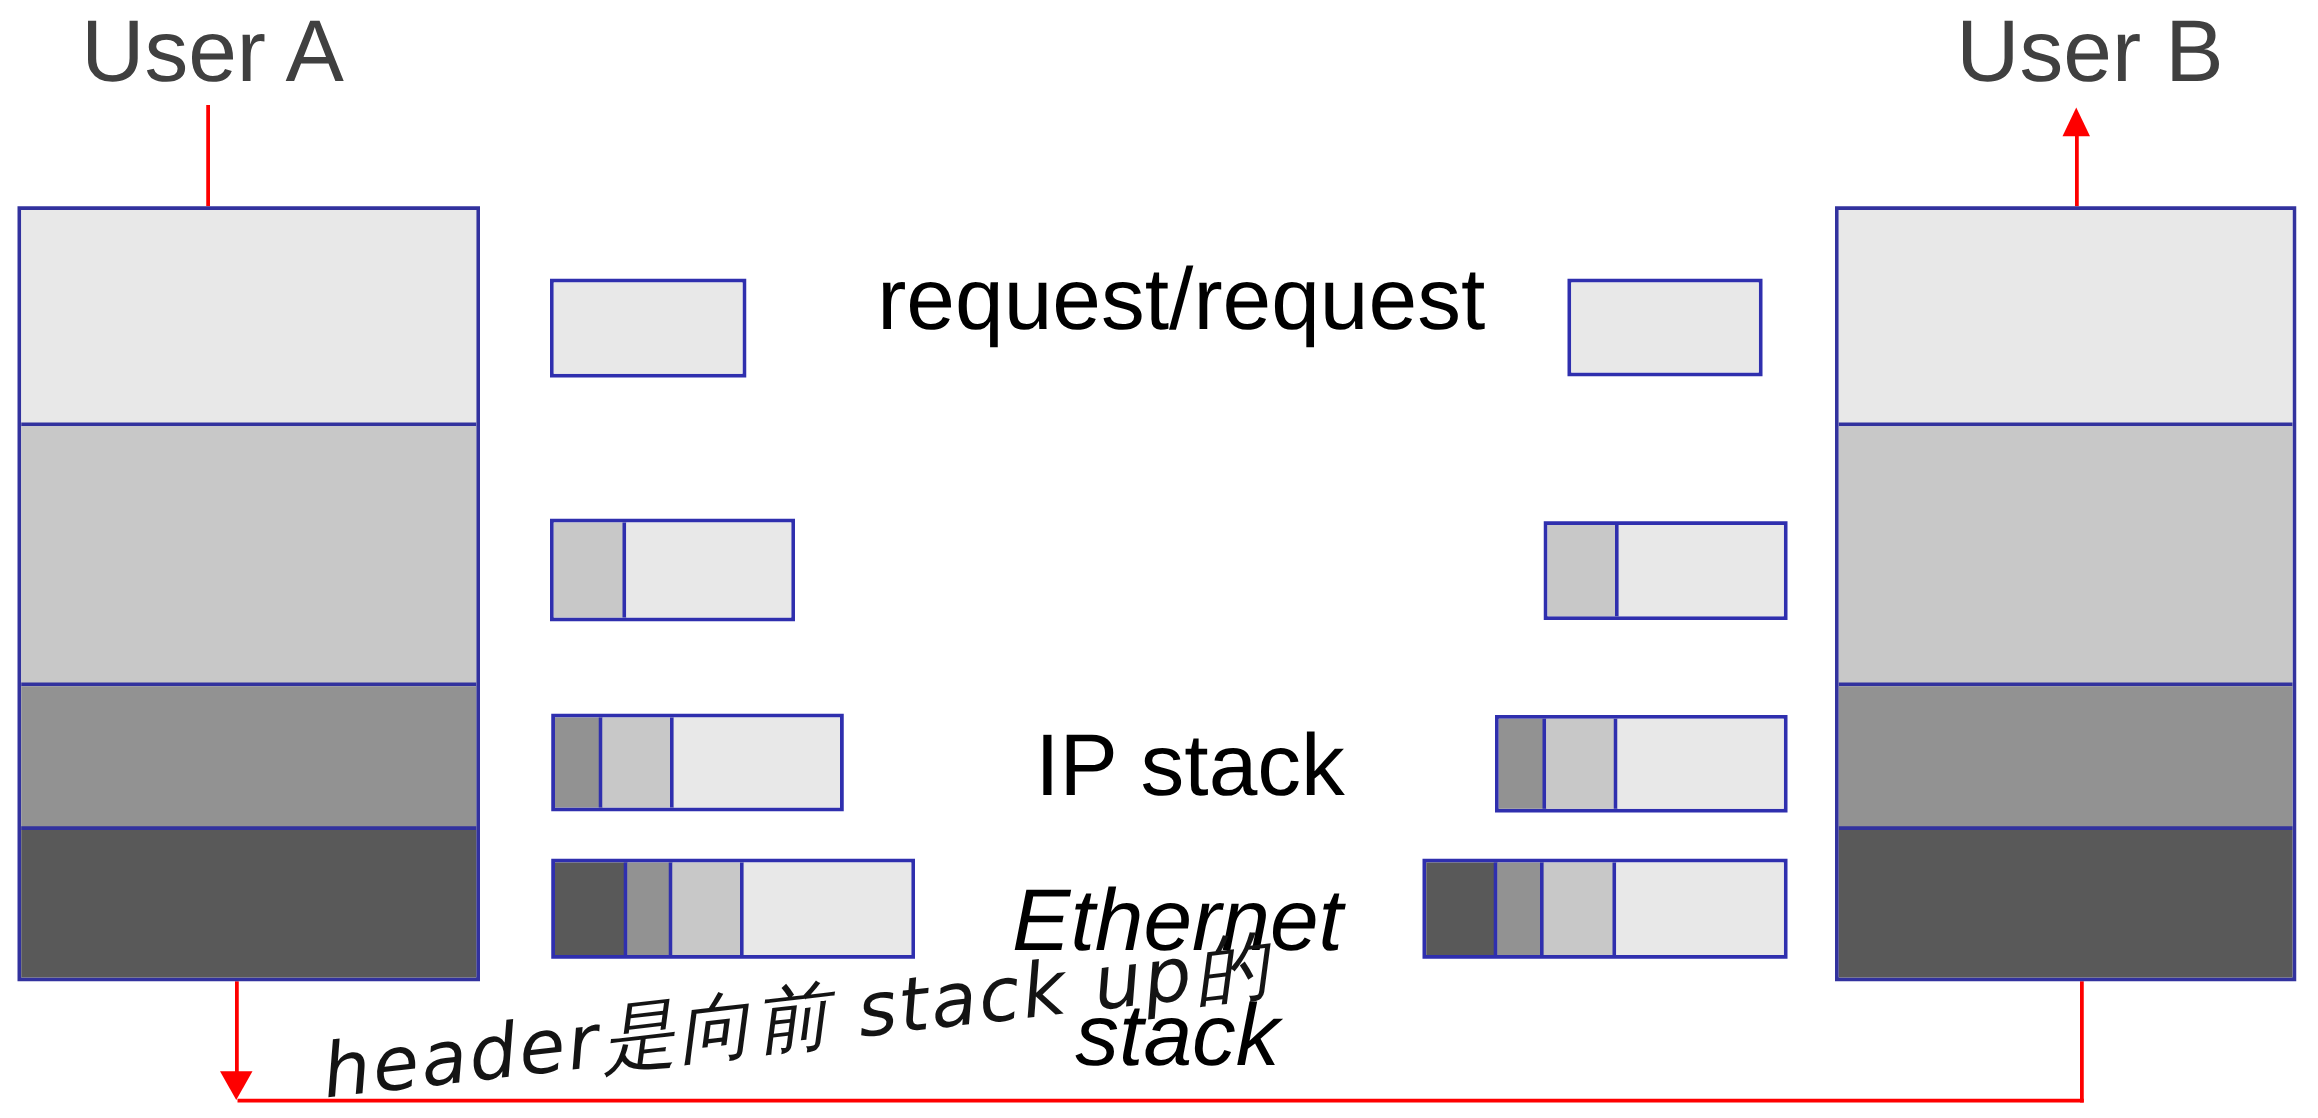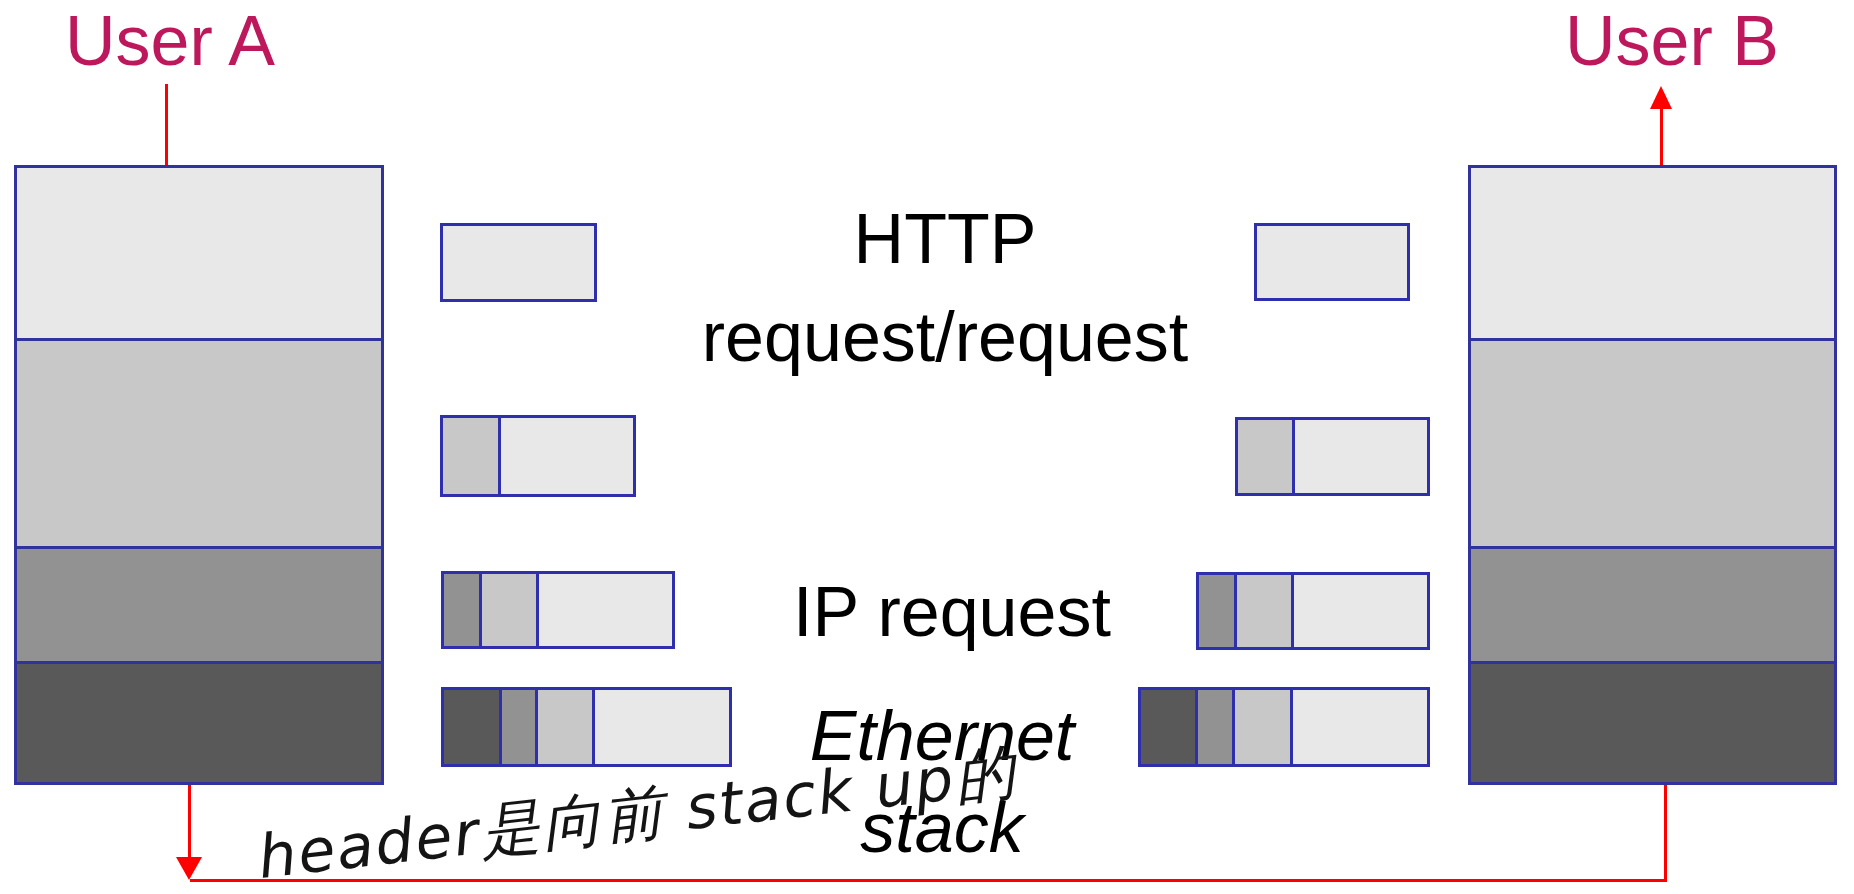--- a/index.html
+++ b/index.html
@@ -2,21 +2,21 @@
 <html><head>
 <meta charset="utf-8">
 <style>
   html,body { margin:0; padding:0; background:#ffffff; }
   .canvas {
     position:relative; width:1854px; height:894px; background:#ffffff;
     font-family:"Liberation Sans", sans-serif; overflow:hidden;
   }
   
   .user-label { position:absolute; text-align:center; font-size:70px; font-weight:400;
-                color:#be185d; line-height:1.0; white-space:nowrap; }
+                color:#404040; line-height:1.0; white-space:nowrap; }
   .rline { position:absolute; background:#fe0000; }
   .tri-up   { position:absolute; width:0; height:0;
               border-left:11px solid transparent; border-right:11px solid transparent;
               border-bottom:23px solid #fe0000; }
   .tri-down { position:absolute; width:0; height:0;
               border-left:13px solid transparent; border-right:13px solid transparent;
               border-top:23px solid #fe0000; }
   
   .stack { position:absolute; border:3px solid #32329e; box-sizing:border-box;
            display:flex; flex-direction:column; }
@@ -108,24 +108,23 @@
     <div class="seg grow fill-app"></div>
   </div>
   <div class="pkt" style="left:1138px; top:687px; width:292px; height:80px;">
     <div class="seg fill-eth" style="width:57px;"></div>
     <div class="seg fill-ip" style="width:37px;"></div>
     <div class="seg fill-tcp" style="width:58px;"></div>
     <div class="seg grow fill-app"></div>
   </div>
 
   <div class="mid" style="left:595px; top:190px; width:700px; line-height:98px;">
-    <div class="ln">HTTP</div>
     <div class="ln">request/request</div>
   </div>
-  <div class="mid" style="left:602px; top:572px; width:700px;">IP request</div>
+  <div class="mid" style="left:602px; top:572px; width:700px;">IP stack</div>
   <div class="mid" style="left:592px; top:690px; width:700px; line-height:92px;font-style:italic;">
     <div class="ln">Ethernet</div>
     <div class="ln">stack</div>
   </div>
 
   <div class="note" style="left:262px; top:818px; height:72px;">header是向前 stack up的</div>
 
 </div>
 
 </body></html>

